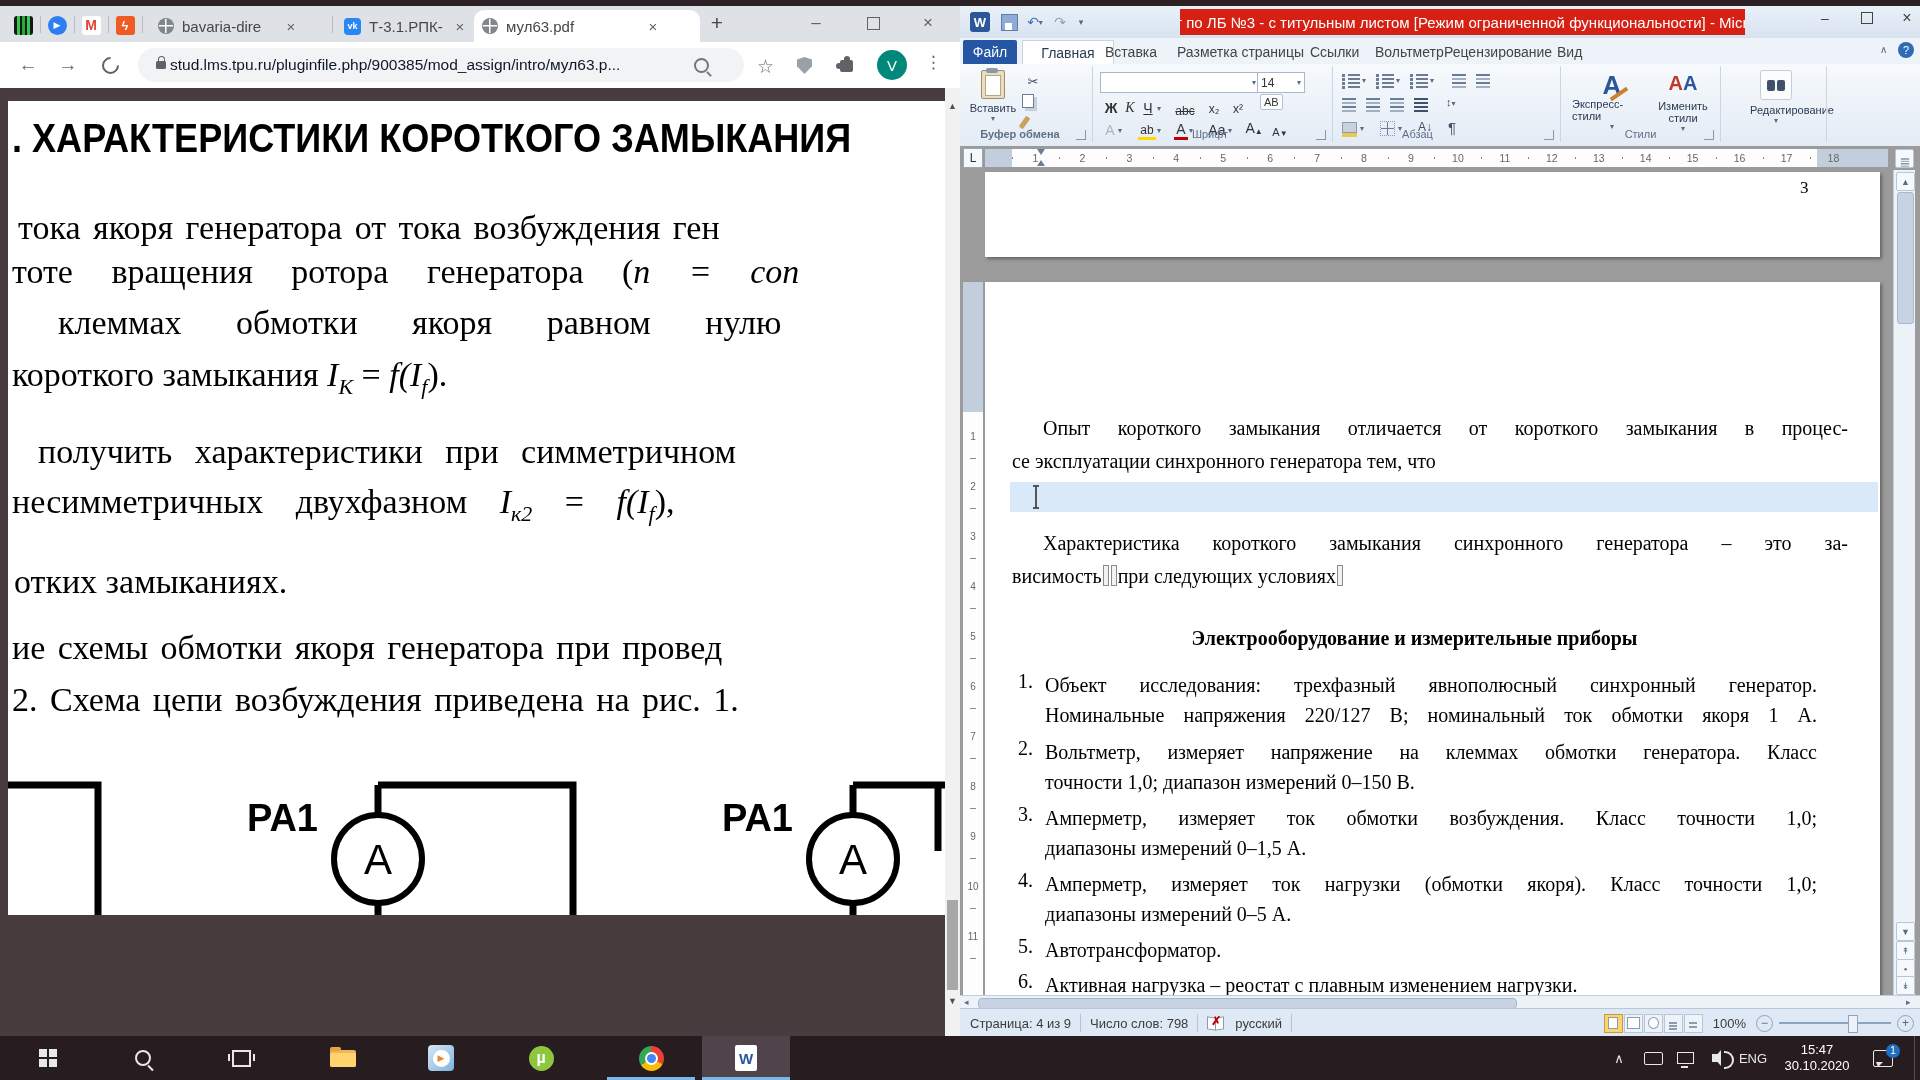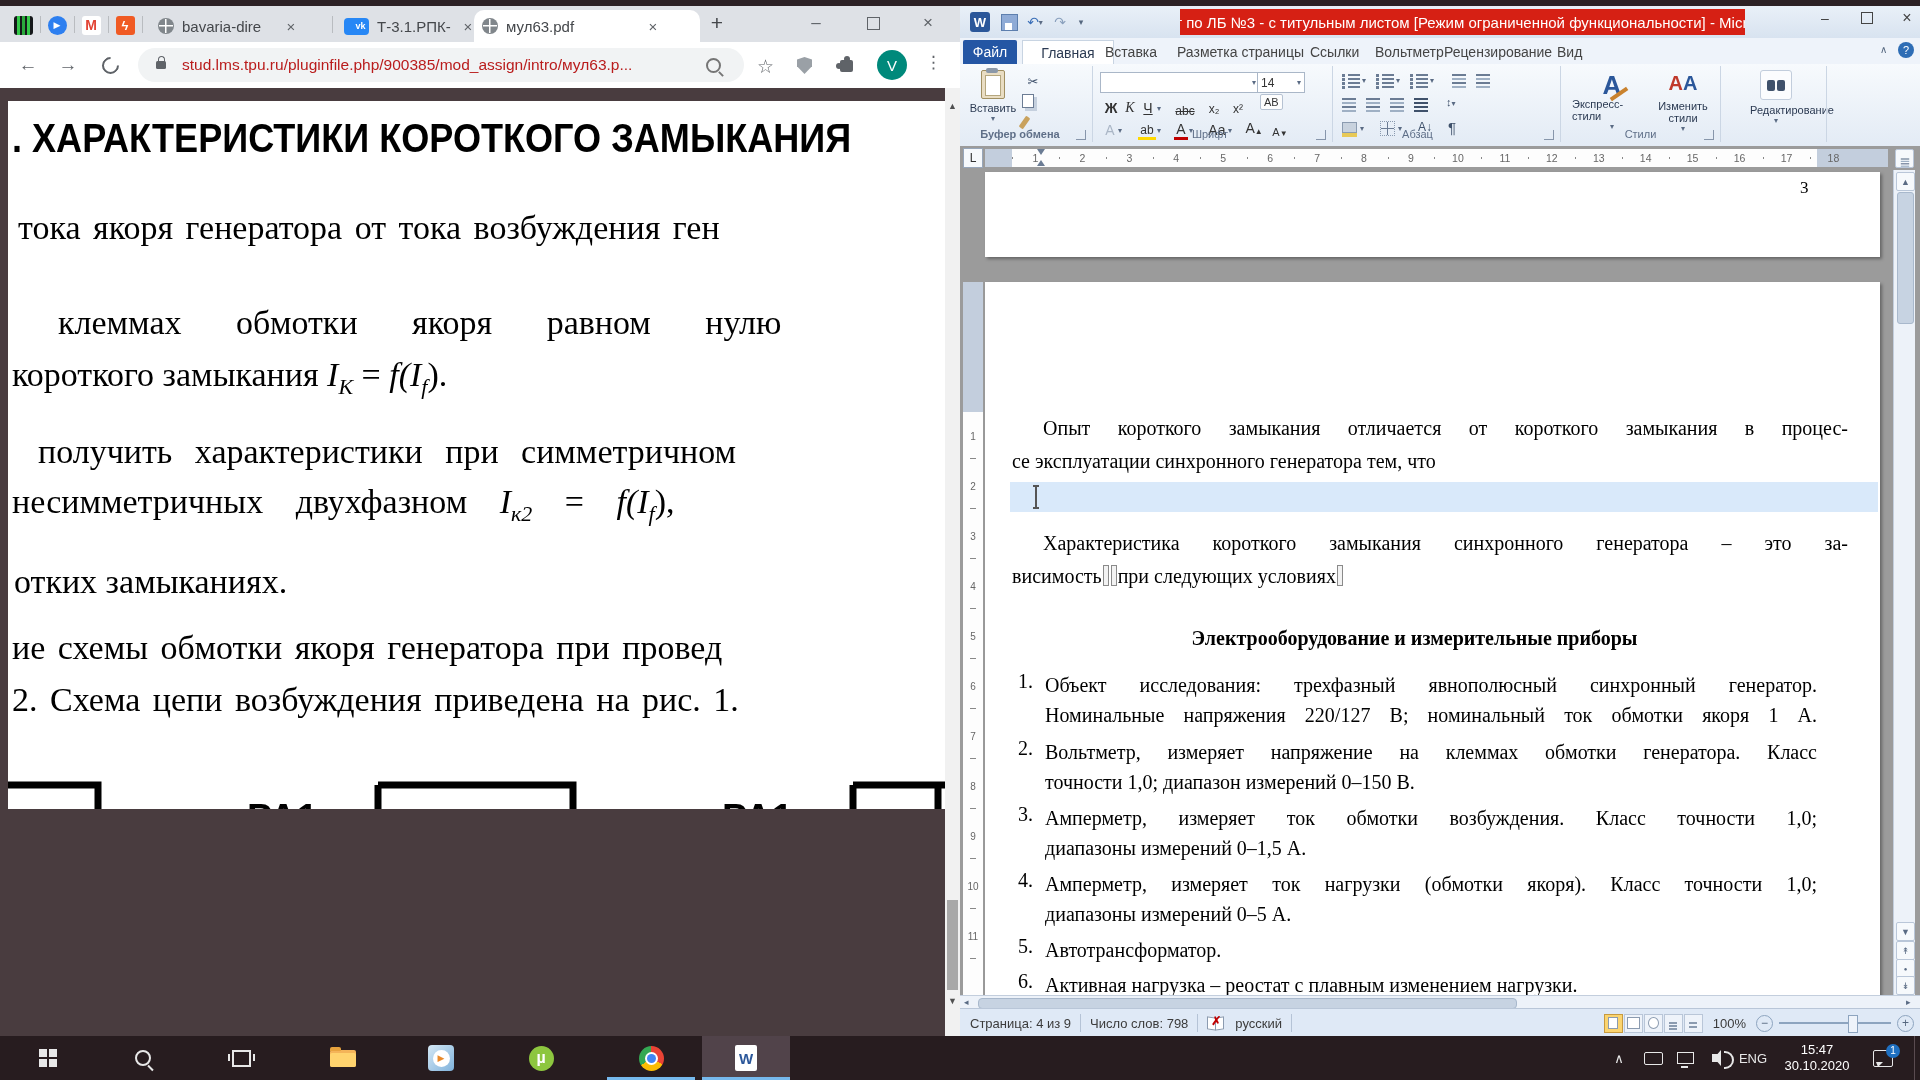--- a/index.html
+++ b/index.html
@@ -10,45 +10,45 @@
   .tabstrip{left:0;top:0;width:960px;height:36px;background:#dee1e6;}
   .pinned{top:8px;width:22px;height:22px;display:flex;align-items:center;justify-content:center;}
   .psep{top:10px;width:1px;height:17px;background:#b9bcc0;}
   .tab{top:4px;height:32px;display:flex;align-items:center;padding:0 8px;color:#5f6368;font-size:15px;}
   .tab .ttl{white-space:nowrap;overflow:hidden;margin:0 8px;color:#44474b;}
   .tab.active{background:#fff;border-radius:10px 10px 0 0;color:#202124;}
   .tclose{font-size:15px;color:#5f6368;width:18px;text-align:center;}
   .globe{width:16px;height:16px;border-radius:50%;background:#80868b;
      background-image:linear-gradient(#fff 0 0),linear-gradient(#fff 0 0);
      background-size:14px 1.5px,1.5px 14px;background-position:center;background-repeat:no-repeat;}
-  .vkic{width:17px;height:17px;border-radius:4px;background:#2787f5;color:#fff;font-weight:bold;font-size:9px;display:flex;align-items:center;justify-content:center;padding-left:8px;}
+  .vkic{width:17px;height:17px;border-radius:4px;background:#2787f5;color:#fff;font-weight:bold;font-size:9px;display:flex;align-items:center;justify-content:center;}
   .pin1{width:19px;height:19px;border-radius:3px;background:#15181a;background-image:linear-gradient(90deg,transparent 3px,#35c94a 3px 6px,transparent 6px 8px,#2aa83c 8px 11px,transparent 11px 13px,#35c94a 13px 16px,transparent 16px);}
   .pin2{width:19px;height:19px;border-radius:50%;background:#2d7ff0;color:#fff;font-size:9px;display:flex;align-items:center;justify-content:center;}
   .pin3{width:19px;height:19px;background:#fff;border-radius:3px;color:#e24334;font-weight:bold;font-size:14px;display:flex;align-items:center;justify-content:center;}
   .pin4{width:19px;height:19px;background:#f05a23;border-radius:3px;color:#fff;font-weight:bold;font-size:13px;display:flex;align-items:center;justify-content:center;}
   .winbtn{top:0;width:46px;height:34px;display:flex;align-items:center;justify-content:center;color:#5f6368;font-size:17px;}
   .maxbox{width:11px;height:11px;border:1.5px solid #5f6368;}
   .toolbar{left:0;top:36px;width:960px;height:46px;background:#fff;border-bottom:1px solid #dadce0;}
   .navic{top:9px;width:28px;height:28px;display:flex;align-items:center;justify-content:center;color:#5f6368;font-size:19px;}
   .ring{width:13px;height:13px;border:2px solid #5f6368;border-radius:50%;border-top-color:transparent;transform:rotate(45deg);}
   .pill{left:138px;top:6px;width:606px;height:34px;border-radius:17px;background:#f1f3f4;display:flex;align-items:center;}
   .lock{width:10px;height:8px;background:#5f6368;border-radius:1.5px;position:relative;margin-left:18px;}
   .lock:before{content:"";position:absolute;left:1.5px;top:-5px;width:5px;height:5px;border:1.6px solid #5f6368;border-bottom:none;border-radius:4px 4px 0 0;}
-  .url{margin-left:16px;font-size:15.5px;color:#b91c1c;white-space:nowrap;overflow:hidden;width:500px;}
+  .url{margin-left:4px;font-size:15.5px;color:#0f172a;white-space:nowrap;overflow:hidden;width:500px;}
   .mag{position:relative;width:11px;height:11px;border:2px solid #757575;border-radius:50%;margin-left:24px;}
   .mag:after{content:"";position:absolute;right:-5px;bottom:-4px;width:6px;height:2px;background:#757575;transform:rotate(45deg);}
   .star{top:13px;font-size:19px;color:#5f6368;}
   .shield{top:15px;width:15px;height:17px;background:#9aa0a6;clip-path:polygon(50% 0,100% 15%,100% 55%,50% 100%,0 55%,0 15%);}
   .puz{top:18px;width:13px;height:12px;background:#5f6368;border-radius:2px;}
   .puz:before{content:"";position:absolute;left:3.5px;top:-4px;width:6px;height:6px;border-radius:50%;background:#5f6368;}
   .puz:after{content:"";position:absolute;left:-4px;top:3px;width:6px;height:6px;border-radius:50%;background:#5f6368;}
   .avatar{top:8px;width:30px;height:30px;border-radius:50%;background:#00897b;color:#fff;font-size:15px;display:flex;align-items:center;justify-content:center;}
   .kebab{top:10px;font-size:17px;color:#5f6368;}
   .pdfarea{left:0;top:82px;width:960px;height:948px;background:#493c3f;}
-  .pdfpage{left:8px;top:13px;width:937px;height:708px;background:#fff;overflow:hidden;}
+  .pdfpage{left:8px;top:13px;width:937px;height:814px;background:#fff;overflow:hidden;}
   .pdfh1{left:4px;top:14px;font-family:"Liberation Sans",sans-serif;font-weight:bold;font-size:41px;color:#000;white-space:nowrap;transform:scaleX(.88);transform-origin:left;}
   .pl{font-family:"Liberation Serif",serif;font-size:34px;color:#000;white-space:nowrap;}
   .it{font-style:italic;}
   .fsub{font-size:22px;vertical-align:-8px;font-style:italic;}
   .fvar{font-style:italic;}
   .pdfsb{left:945px;top:0;width:15px;height:948px;background:#f1f1f1;}
   .sbarr{left:0;width:15px;height:15px;color:#505050;font-size:9px;display:flex;align-items:center;justify-content:center;}
   .sbthumb{left:2px;width:11px;background:#a8a8a8;}
   svg text{font-family:"Liberation Sans",sans-serif;}
   
@@ -241,20 +241,21 @@
       <div class="shield abs" style="left:797px;"></div>
       <div class="puz abs" style="left:840px;"></div>
       <div class="avatar abs" style="left:877px;">V</div>
       <div class="kebab abs" style="left:925px;">⋮</div>
     </div>
 
     <div class="pdfarea abs">
       <div class="pdfpage abs">
         <div class="pdfh1 abs">. ХАРАКТЕРИСТИКИ КОРОТКОГО ЗАМЫКАНИЯ</div>
         <div class="pl abs" style="left:10px;top:108px;word-spacing:4px;">тока якоря генератора от тока возбуждения ген</div>
+        <div class="pl abs" style="left:4px;top:152px;word-spacing:30px;"><span>тоте вращения ротора генератора (</span><span class="it">n = con</span></div>
         <div class="pl abs" style="left:50px;top:203px;word-spacing:46px;">клеммах обмотки якоря равном нулю</div>
         <div class="pl abs" style="left:4px;top:255px;">
           <span>короткого замыкания </span><span class="fvar">I</span><span class="fsub">К</span><span> = </span><span class="fvar">f(</span><span class="fvar">I</span><span class="fsub">f</span><span>).</span>
         </div>
         <div class="pl abs" style="left:30px;top:332px;word-spacing:14px;">получить характеристики при симметричном</div>
         <div class="pl abs" style="left:4px;top:382px;word-spacing:24px;">
           <span>несимметричных двухфазном </span><span class="fvar">I</span><span class="fsub">к2</span><span> = </span><span class="fvar">f(</span><span class="fvar">I</span><span class="fsub">f</span><span>),</span>
         </div>
         <div class="pl abs" style="left:6px;top:462px;">отких замыканиях.</div>
         <div class="pl abs" style="left:4px;top:528px;word-spacing:4px;">ие схемы обмотки якоря генератора при провед</div>

